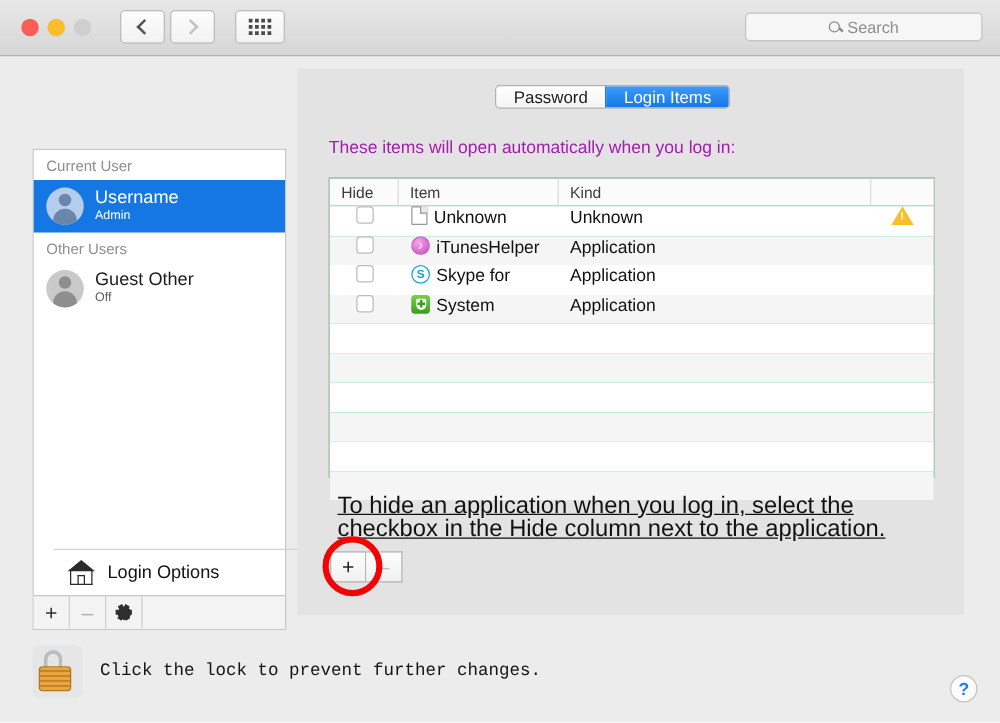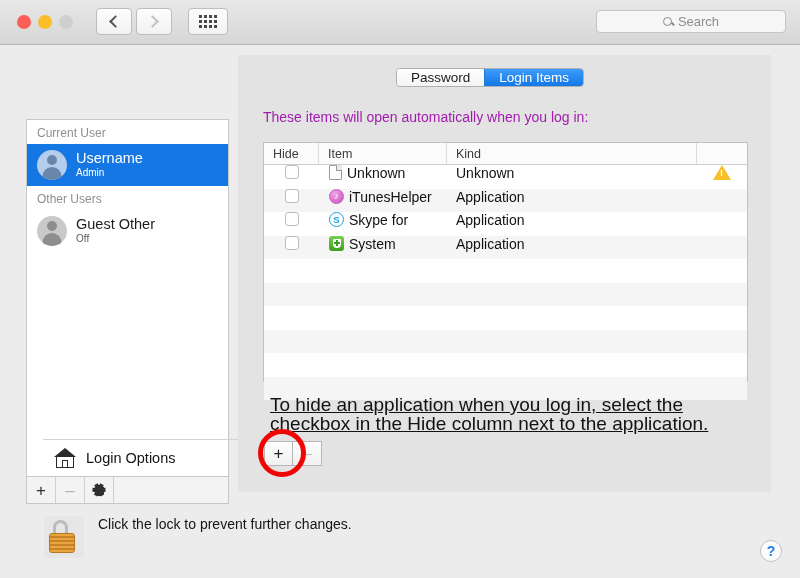--- a/index.html
+++ b/index.html
@@ -290,22 +290,22 @@
   .arbtn.minus { border-left: none; color: #bdbdbd; }
 
   #redring {
     position: absolute; left: 258px; top: 429px;
     width: 48px; height: 48px;
     border: 5px solid #f00505; border-radius: 50%;
   }
 
   
   #lockrow {
-    position: absolute; left: 44px; top: 516px;
-    display: flex; align-items: flex-start;
+    position: absolute; left: 26px; top: 516px;
+    display: flex; align-items: center; font-family: Liberation Mono, monospace;
   }
   .lockicon {
     width: 40px; height: 42px; background: #e6e6e6; border-radius: 5px;
     position: relative; margin-right: 14px;
   }
   .lockicon .shackle {
     position: absolute; left: 9px; top: 4px;
     width: 15px; height: 15px;
     border: 3px solid #b9bcc0; border-bottom: none;
     border-radius: 9px 9px 0 0;

